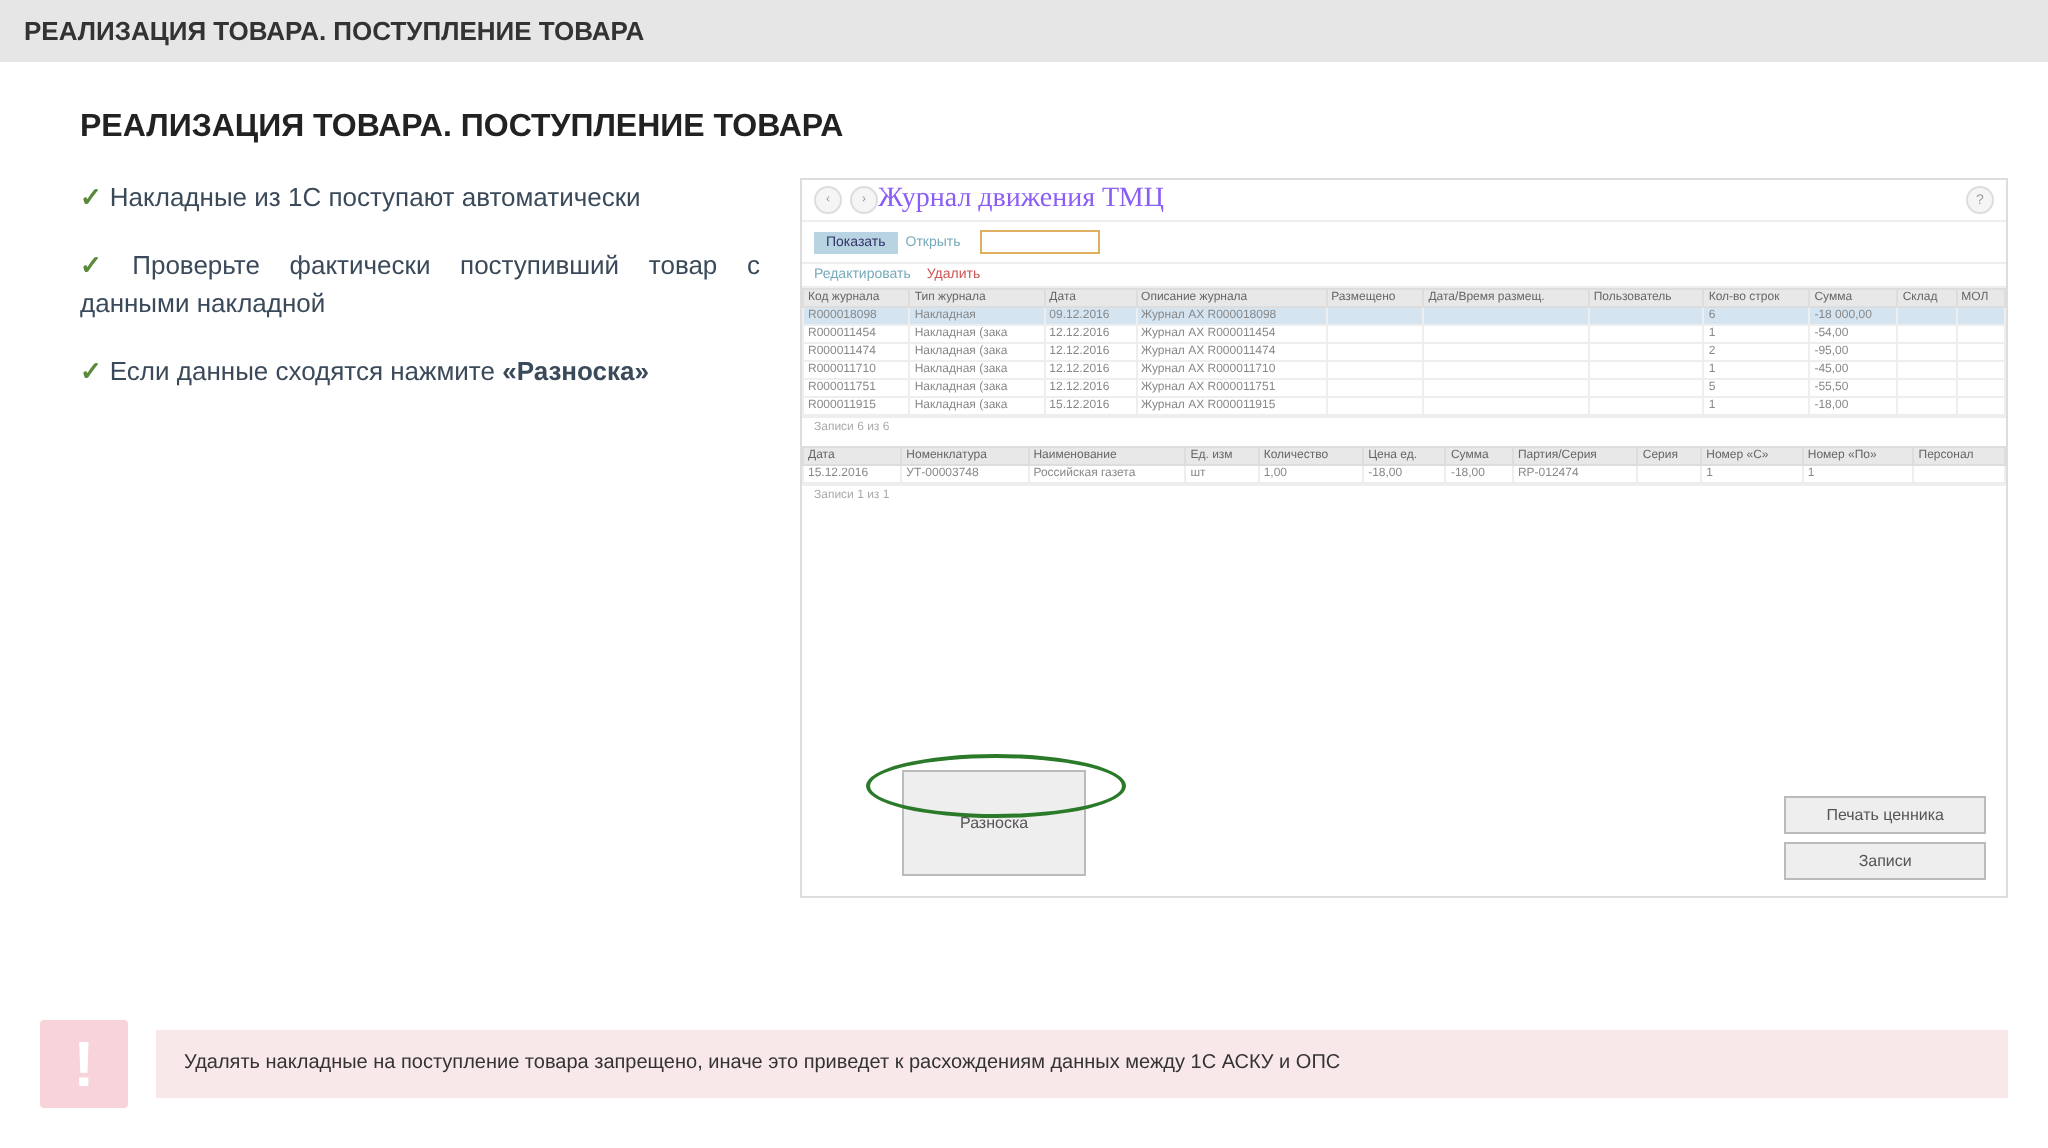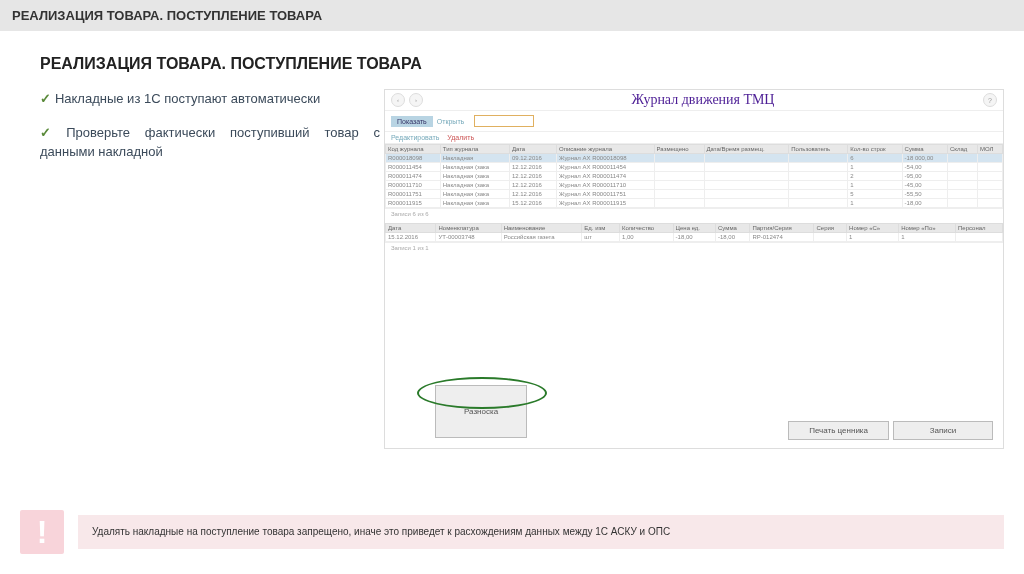--- a/index.html
+++ b/index.html
@@ -1,63 +1,64 @@
 <!DOCTYPE html>
 <html><head>
 <meta charset="utf-8">
 <style>
 *{box-sizing:border-box;margin:0;padding:0}
 body{font-family:Arial,sans-serif;background:#fff;width:1024px;height:574px;position:relative;overflow:hidden}
 .header-bar{background:#e6e6e6;padding:8px 12px;font-size:13px;font-weight:bold;color:#333}
 .content-title{font-size:16px;font-weight:bold;color:#222;padding:24px 0 16px 40px}
-.main-area{display:flex;padding:0 20px 0 40px;gap:4px}
+.main-area{display:flex;padding:0 20px 0 40px;gap:20px}
 .bullets{width:340px;font-size:13px;color:#3b4a5a;line-height:1.5}
 .bullet{margin-bottom:14px;text-align:justify}
 .check{color:#5a8a3a;margin-right:4px;font-weight:bold}
 .bold{font-weight:bold}
 .screenshot-panel{flex:1;background:#fff;font-size:7px;color:#888;border:1px solid #ddd;position:relative;height:360px}
 .sp-top{display:flex;align-items:center;padding:2px 6px;border-bottom:1px solid #eee}
 .sp-nav{display:flex;gap:4px}
 .nav-btn{width:14px;height:14px;border-radius:50%;background:#f5f5f5;border:1px solid #ddd;font-size:6px;display:flex;align-items:center;justify-content:center;color:#999}
-.sp-title{flex:1;text-align:center;font-size:14px;color:#4c1d95;font-family:Georgia,serif}
+.sp-title{flex:1;font-size:14px;color:#8b5cf6;font-family:Georgia,serif}
 .help-btn{width:14px;height:14px;border-radius:50%;background:#f5f5f5;border:1px solid #ddd;font-size:7px;display:flex;align-items:center;justify-content:center;color:#999}
 .filter-bar{padding:4px 6px;border-bottom:1px solid #eee;display:flex;gap:4px;align-items:center}
 .filter-btn{background:#b8d4e3;color:#336;padding:2px 6px;font-size:7px;border:none}
 .filter-link{color:#7ab;font-size:7px}
 .filter-box{width:60px;height:12px;border:1px solid #e0b060;background:#fff;margin-left:6px}
 .action-bar{padding:2px 6px;display:flex;gap:8px;border-bottom:1px solid #eee}
 .action-link{color:#7ab;font-size:7px}
 .action-del{color:#c55;font-size:7px}
 .grid{width:100%;font-size:6px;border-collapse:collapse}
 .grid th{background:#e8e8e8;border:1px solid #ddd;padding:1px 2px;font-weight:normal;color:#666;text-align:left;font-size:6px}
 .grid td{border:1px solid #eee;padding:1px 2px;color:#888}
 .grid tr.sel td{background:#d4e4f0}
 .pager{padding:2px 6px;color:#aaa;border-top:1px solid #eee;font-size:6px}
 .detail-grid{width:100%;font-size:6px;border-collapse:collapse;margin-top:4px}
 .detail-grid th{background:#e8e8e8;border:1px solid #ddd;padding:1px 2px;font-weight:normal;color:#666;text-align:left;font-size:6px}
 .detail-grid td{border:1px solid #eee;padding:1px 2px;color:#888}
-.bottom-buttons{position:absolute;bottom:8px;right:10px;display:flex;flex-direction:row;gap:4px}
+.bottom-buttons{position:absolute;bottom:8px;right:10px;display:flex;flex-direction:column;gap:4px}
 .side-btn{background:#eee;border:1px solid #bbb;padding:4px 20px;font-size:8px;color:#555;text-align:center;min-width:100px}
 .raznoska-wrap{position:absolute;bottom:10px;left:50px}
 .raznoska-btn{background:#eee;border:1px solid #bbb;padding:21px 28px;font-size:8px;color:#555}
 .highlight-circle{position:absolute;border:2px solid #2a7a2a;border-radius:50%;width:130px;height:32px;pointer-events:none}
 .warning-strip{position:absolute;bottom:20px;left:20px;right:20px;display:flex;align-items:center;gap:14px}
 .warn-icon{width:44px;height:44px;background:#f8d4da;display:flex;align-items:center;justify-content:center;font-size:32px;color:#fff;font-weight:bold;border-radius:2px}
 .warn-text{flex:1;background:#f8e8ea;padding:10px 14px;font-size:10px;color:#333;line-height:1.4}
 </style>
 </head>
 <body>
 
 <div class="header-bar">РЕАЛИЗАЦИЯ ТОВАРА. ПОСТУПЛЕНИЕ ТОВАРА</div>
 <div class="content-title">РЕАЛИЗАЦИЯ ТОВАРА. ПОСТУПЛЕНИЕ ТОВАРА</div>
 
 <div class="main-area">
   <div class="bullets">
     <div class="bullet"><span class="check">✓</span><span>Накладные из 1С поступают автоматически</span></div>
     <div class="bullet"><span class="check">✓</span><span>Проверьте фактически поступивший товар с данными накладной</span></div>
+    <div class="bullet"><span class="check">✓</span><span>Если данные сходятся нажмите </span><span class="bold">«Разноска»</span></div>
   </div>
 
   <div class="screenshot-panel">
     <div class="sp-top">
       <div class="sp-nav">
         <div class="nav-btn">‹</div>
         <div class="nav-btn">›</div>
       </div>
       <div class="sp-title">Журнал движения ТМЦ</div>
       <div class="help-btn">?</div>

